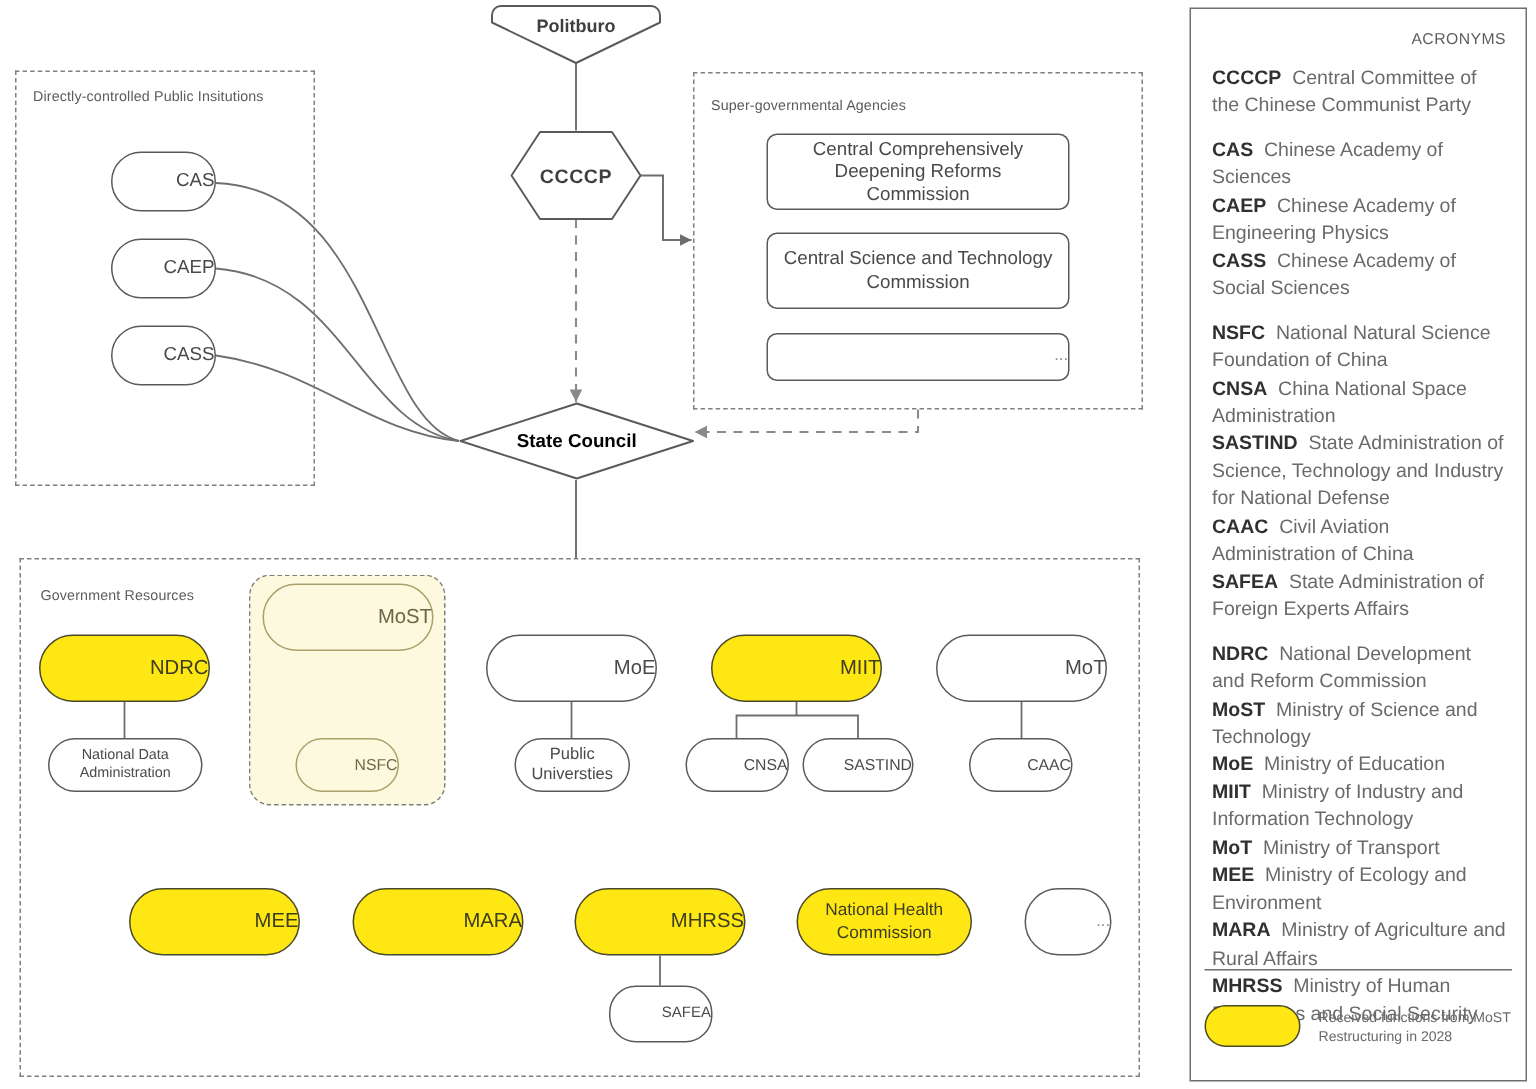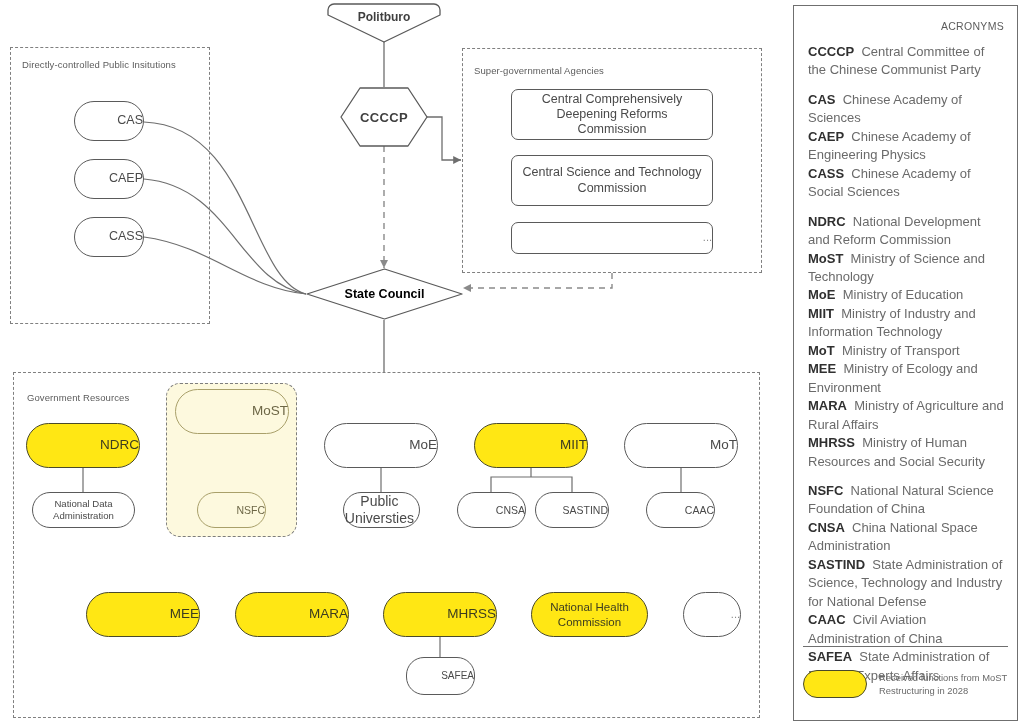--- a/index.html
+++ b/index.html
@@ -199,21 +199,21 @@
   <div class="node pill" style="left:624px;top:423px;width:114px;height:45px;font-size:13.5px;">
     <span>MoT</span>
   </div>
 
   <div class="node rounded" style="left:32px;top:492px;width:103px;height:36px;font-size:9.6px;padding:0 6px;">
     <span>National Data Administration</span>
   </div>
   <div class="node rounded ghost" style="left:197px;top:492px;width:69px;height:36px;font-size:10.5px;">
     <span>NSFC</span>
   </div>
-  <div class="node rounded" style="left:343px;top:492px;width:77px;height:36px;font-size:14px;padding:0 5px;">
+  <div class="node rounded" style="left:343px;top:492px;width:77px;height:36px;font-size:11px;padding:0 5px;">
     <span>Public Universties</span>
   </div>
   <div class="node rounded" style="left:457px;top:492px;width:69px;height:36px;font-size:10.5px;">
     <span>CNSA</span>
   </div>
   <div class="node rounded" style="left:535px;top:492px;width:74px;height:36px;font-size:10.5px;">
     <span>SASTIND</span>
   </div>
   <div class="node rounded" style="left:646px;top:492px;width:69px;height:36px;font-size:10.5px;">
     <span>CAAC</span>
@@ -242,38 +242,38 @@
   <div id="acronyms">
     <div id="acr-title">ACRONYMS</div>
     <div id="acr-body">
         <div class="acr-group">
           <div class="acr-line"><b>CCCCP</b><span>&nbsp;&nbsp;Central Committee of the Chinese Communist Party</span></div>
         </div>
         <div class="acr-group">
           <div class="acr-line"><b>CAS</b><span>&nbsp;&nbsp;Chinese Academy of Sciences</span></div>
           <div class="acr-line"><b>CAEP</b><span>&nbsp;&nbsp;Chinese Academy of Engineering Physics</span></div>
           <div class="acr-line"><b>CASS</b><span>&nbsp;&nbsp;Chinese Academy of Social Sciences</span></div>
+        </div>
+        <div class="acr-group">
+          <div class="acr-line"><b>NSFC</b><span>&nbsp;&nbsp;National Natural Science Foundation of China</span></div>
+          <div class="acr-line"><b>CNSA</b><span>&nbsp;&nbsp;China National Space Administration</span></div>
+          <div class="acr-line"><b>SASTIND</b><span>&nbsp;&nbsp;State Administration of Science, Technology and Industry for National Defense</span></div>
+          <div class="acr-line"><b>CAAC</b><span>&nbsp;&nbsp;Civil Aviation Administration of China</span></div>
+          <div class="acr-line"><b>SAFEA</b><span>&nbsp;&nbsp;State Administration of Foreign Experts Affairs</span></div>
         </div>
         <div class="acr-group">
           <div class="acr-line"><b>NDRC</b><span>&nbsp;&nbsp;National Development and Reform Commission</span></div>
           <div class="acr-line"><b>MoST</b><span>&nbsp;&nbsp;Ministry of Science and Technology</span></div>
           <div class="acr-line"><b>MoE</b><span>&nbsp;&nbsp;Ministry of Education</span></div>
           <div class="acr-line"><b>MIIT</b><span>&nbsp;&nbsp;Ministry of Industry and Information Technology</span></div>
           <div class="acr-line"><b>MoT</b><span>&nbsp;&nbsp;Ministry of Transport</span></div>
           <div class="acr-line"><b>MEE</b><span>&nbsp;&nbsp;Ministry of Ecology and Environment</span></div>
           <div class="acr-line"><b>MARA</b><span>&nbsp;&nbsp;Ministry of Agriculture and Rural Affairs</span></div>
           <div class="acr-line"><b>MHRSS</b><span>&nbsp;&nbsp;Ministry of Human Resources and Social Security</span></div>
         </div>
-        <div class="acr-group">
-          <div class="acr-line"><b>NSFC</b><span>&nbsp;&nbsp;National Natural Science Foundation of China</span></div>
-          <div class="acr-line"><b>CNSA</b><span>&nbsp;&nbsp;China National Space Administration</span></div>
-          <div class="acr-line"><b>SASTIND</b><span>&nbsp;&nbsp;State Administration of Science, Technology and Industry for National Defense</span></div>
-          <div class="acr-line"><b>CAAC</b><span>&nbsp;&nbsp;Civil Aviation Administration of China</span></div>
-          <div class="acr-line"><b>SAFEA</b><span>&nbsp;&nbsp;State Administration of Foreign Experts Affairs</span></div>
-        </div>
       </div>
     <div id="legend">
       <div id="legend-swatch"></div>
       <div id="legend-text">Received functions from MoST Restructuring in 2028</div>
     </div>
   </div>
 
 </div>
 
 </body></html>

